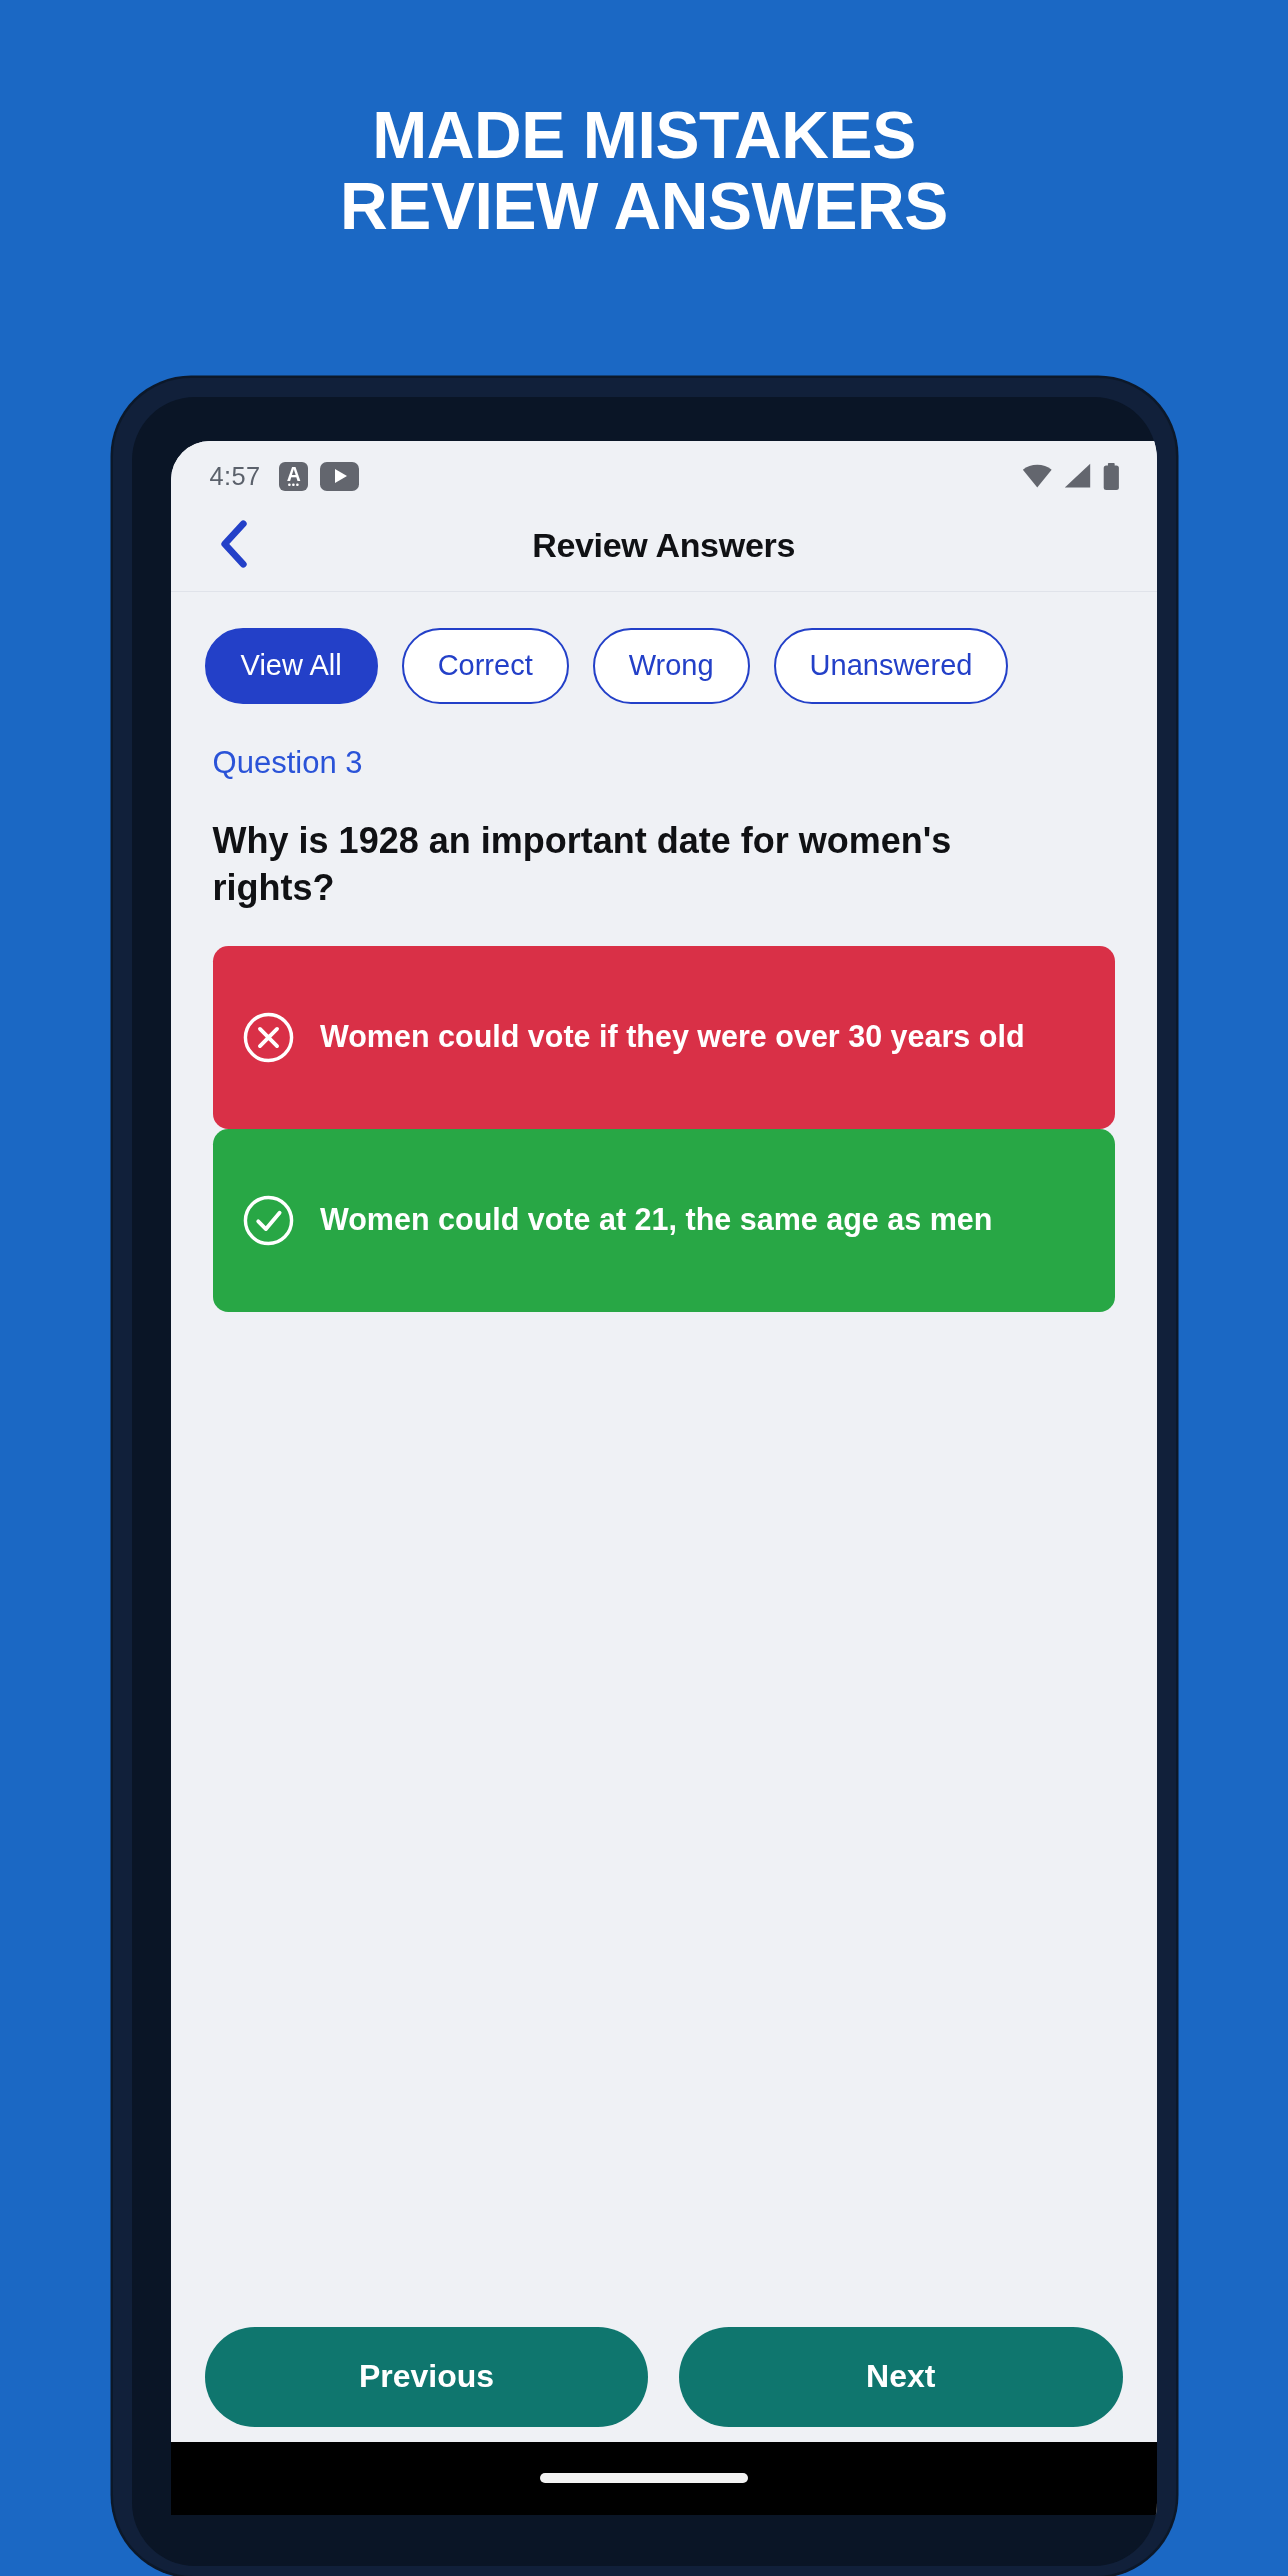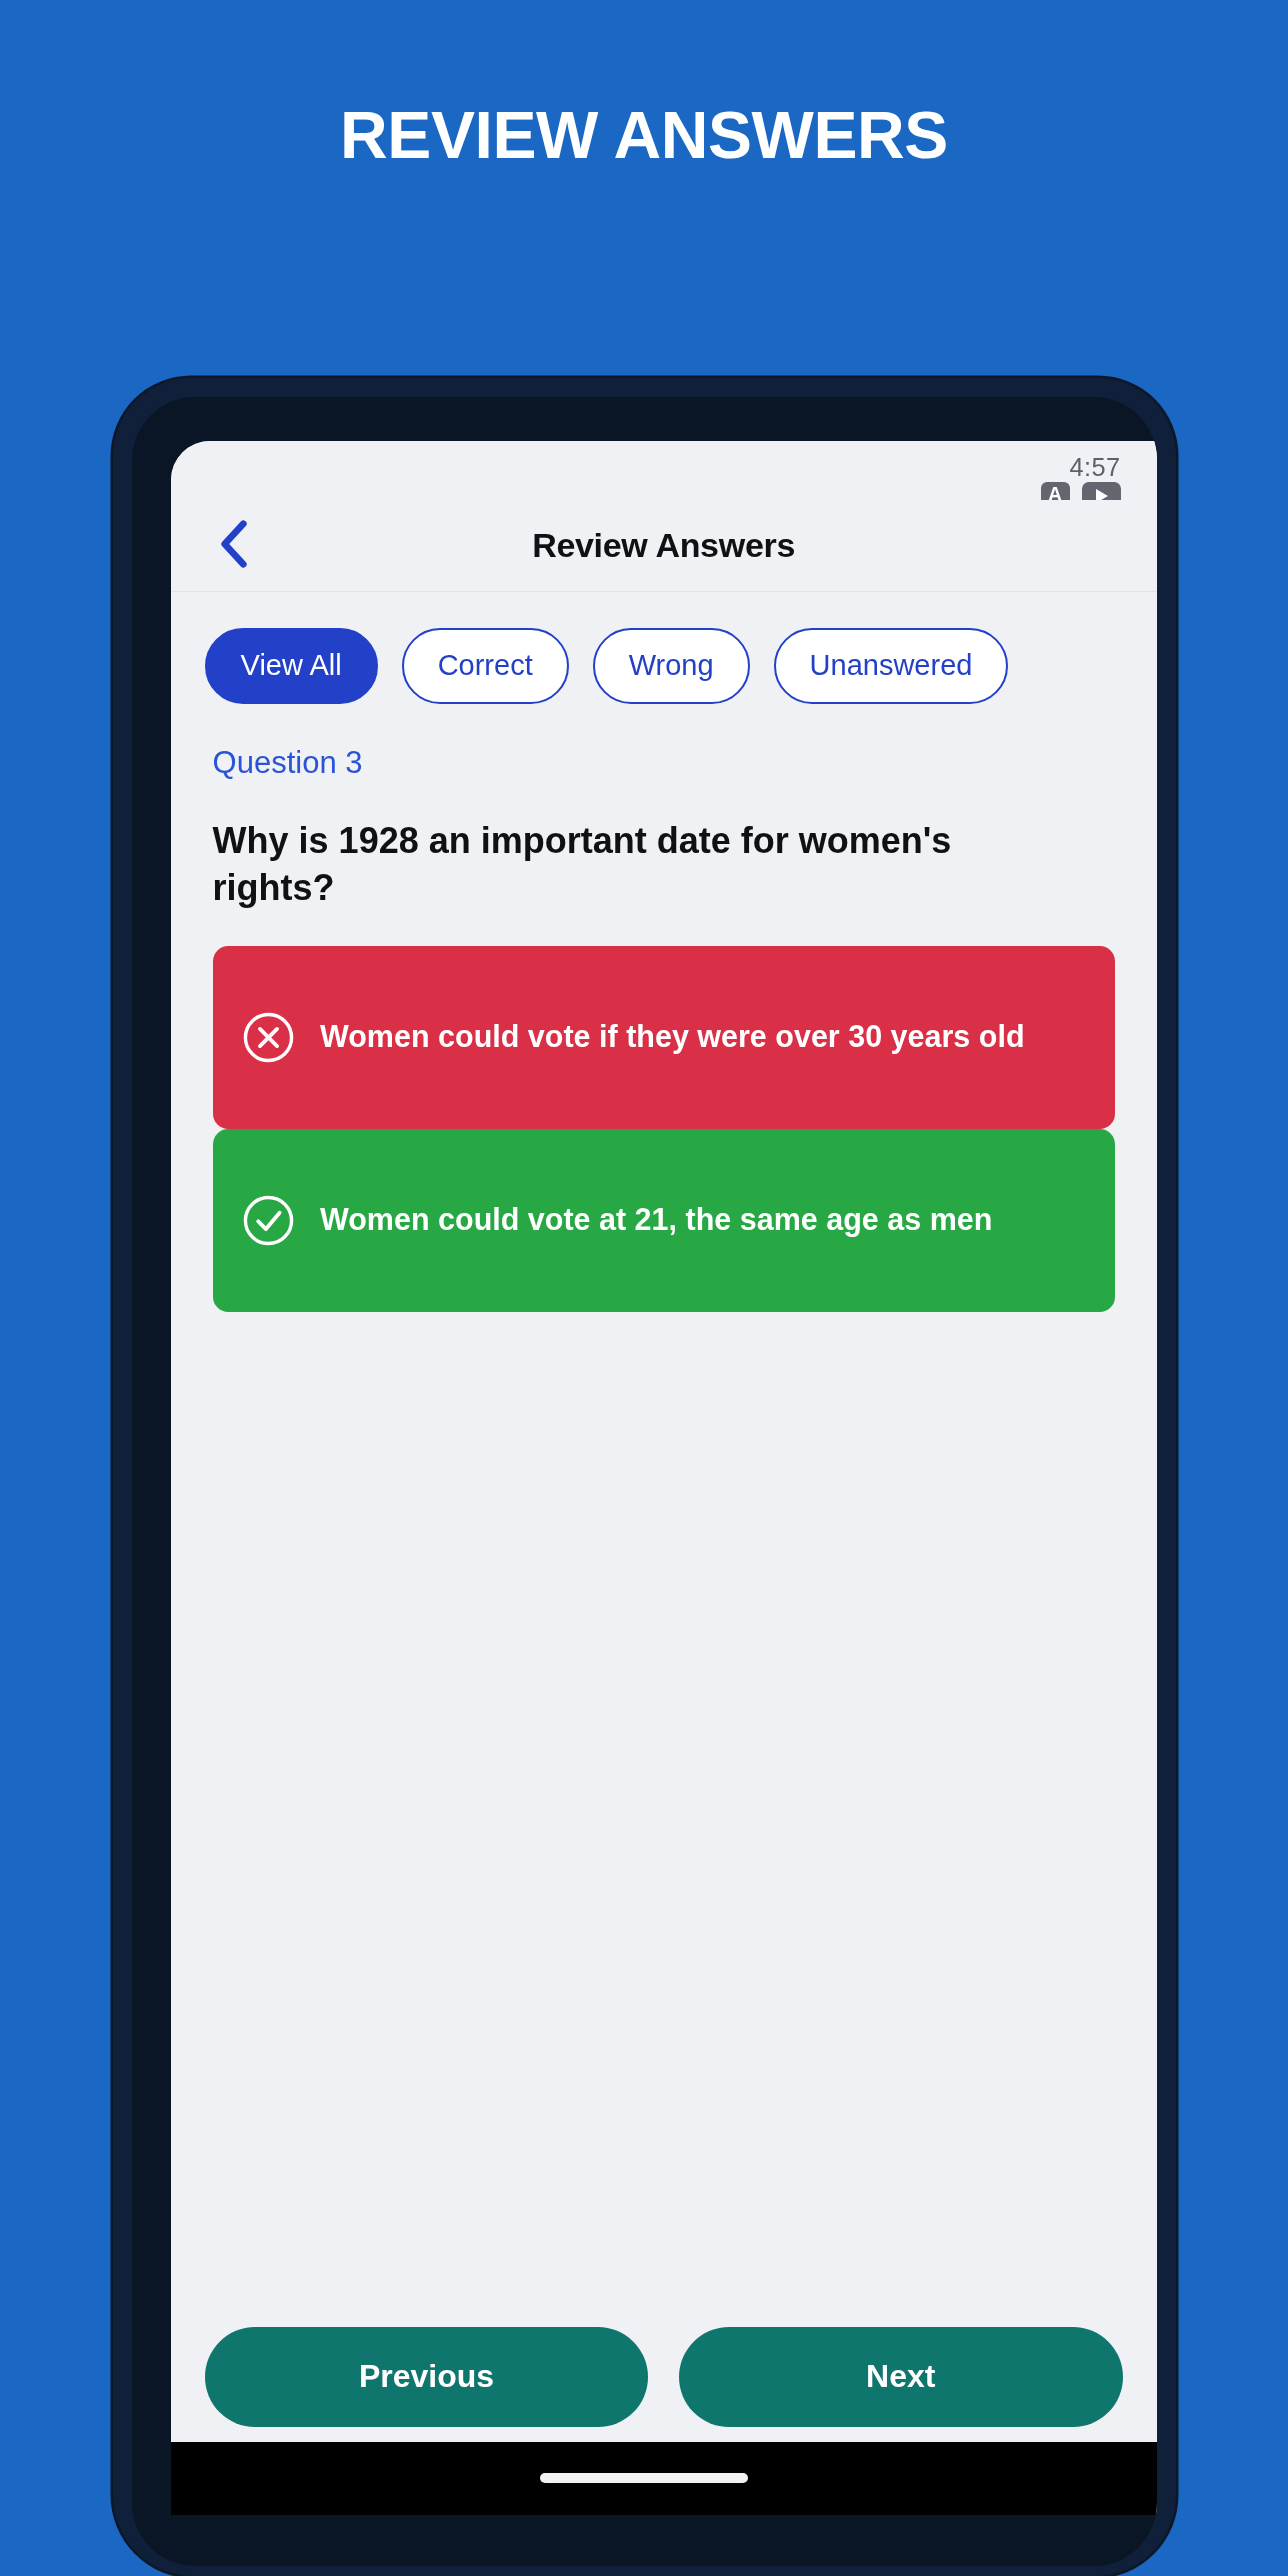--- a/index.html
+++ b/index.html
@@ -64,23 +64,22 @@
     border-radius: 39px 0 0 0;
     overflow: hidden;
   }
 
   
   .status-bar {
     position: relative;
     height: 59px;
     padding: 12px 36px 0 39px;
     display: flex;
-    align-items: flex-end;
-    background: #eff1f5;
-    flex-direction: column;
+    align-items: center;
+    background: #eff1f5;
   }
   .status-time {
     color: #5b616b;
     font-size: 25.4px;
     font-weight: 400;
     letter-spacing: 0.4px;
   }
   .status-left-icons {
     display: flex;
     align-items: center;
@@ -286,20 +285,21 @@
     height: 10.2px;
     border-radius: 6px;
     background: #f2f2f2;
     margin-right: 39px;
   }
 </style>
 </head>
 <body>
 
 <div class="promo">
+  <span class="promo-line">MADE MISTAKES</span>
   <span class="promo-line">REVIEW ANSWERS</span>
 </div>
 
 <div class="phone-frame">
   <div class="phone-inner-bezel">
     <div class="screen">
 
       <div class="status-bar">
         <span class="status-time">4:57</span>
         <div class="status-left-icons">

